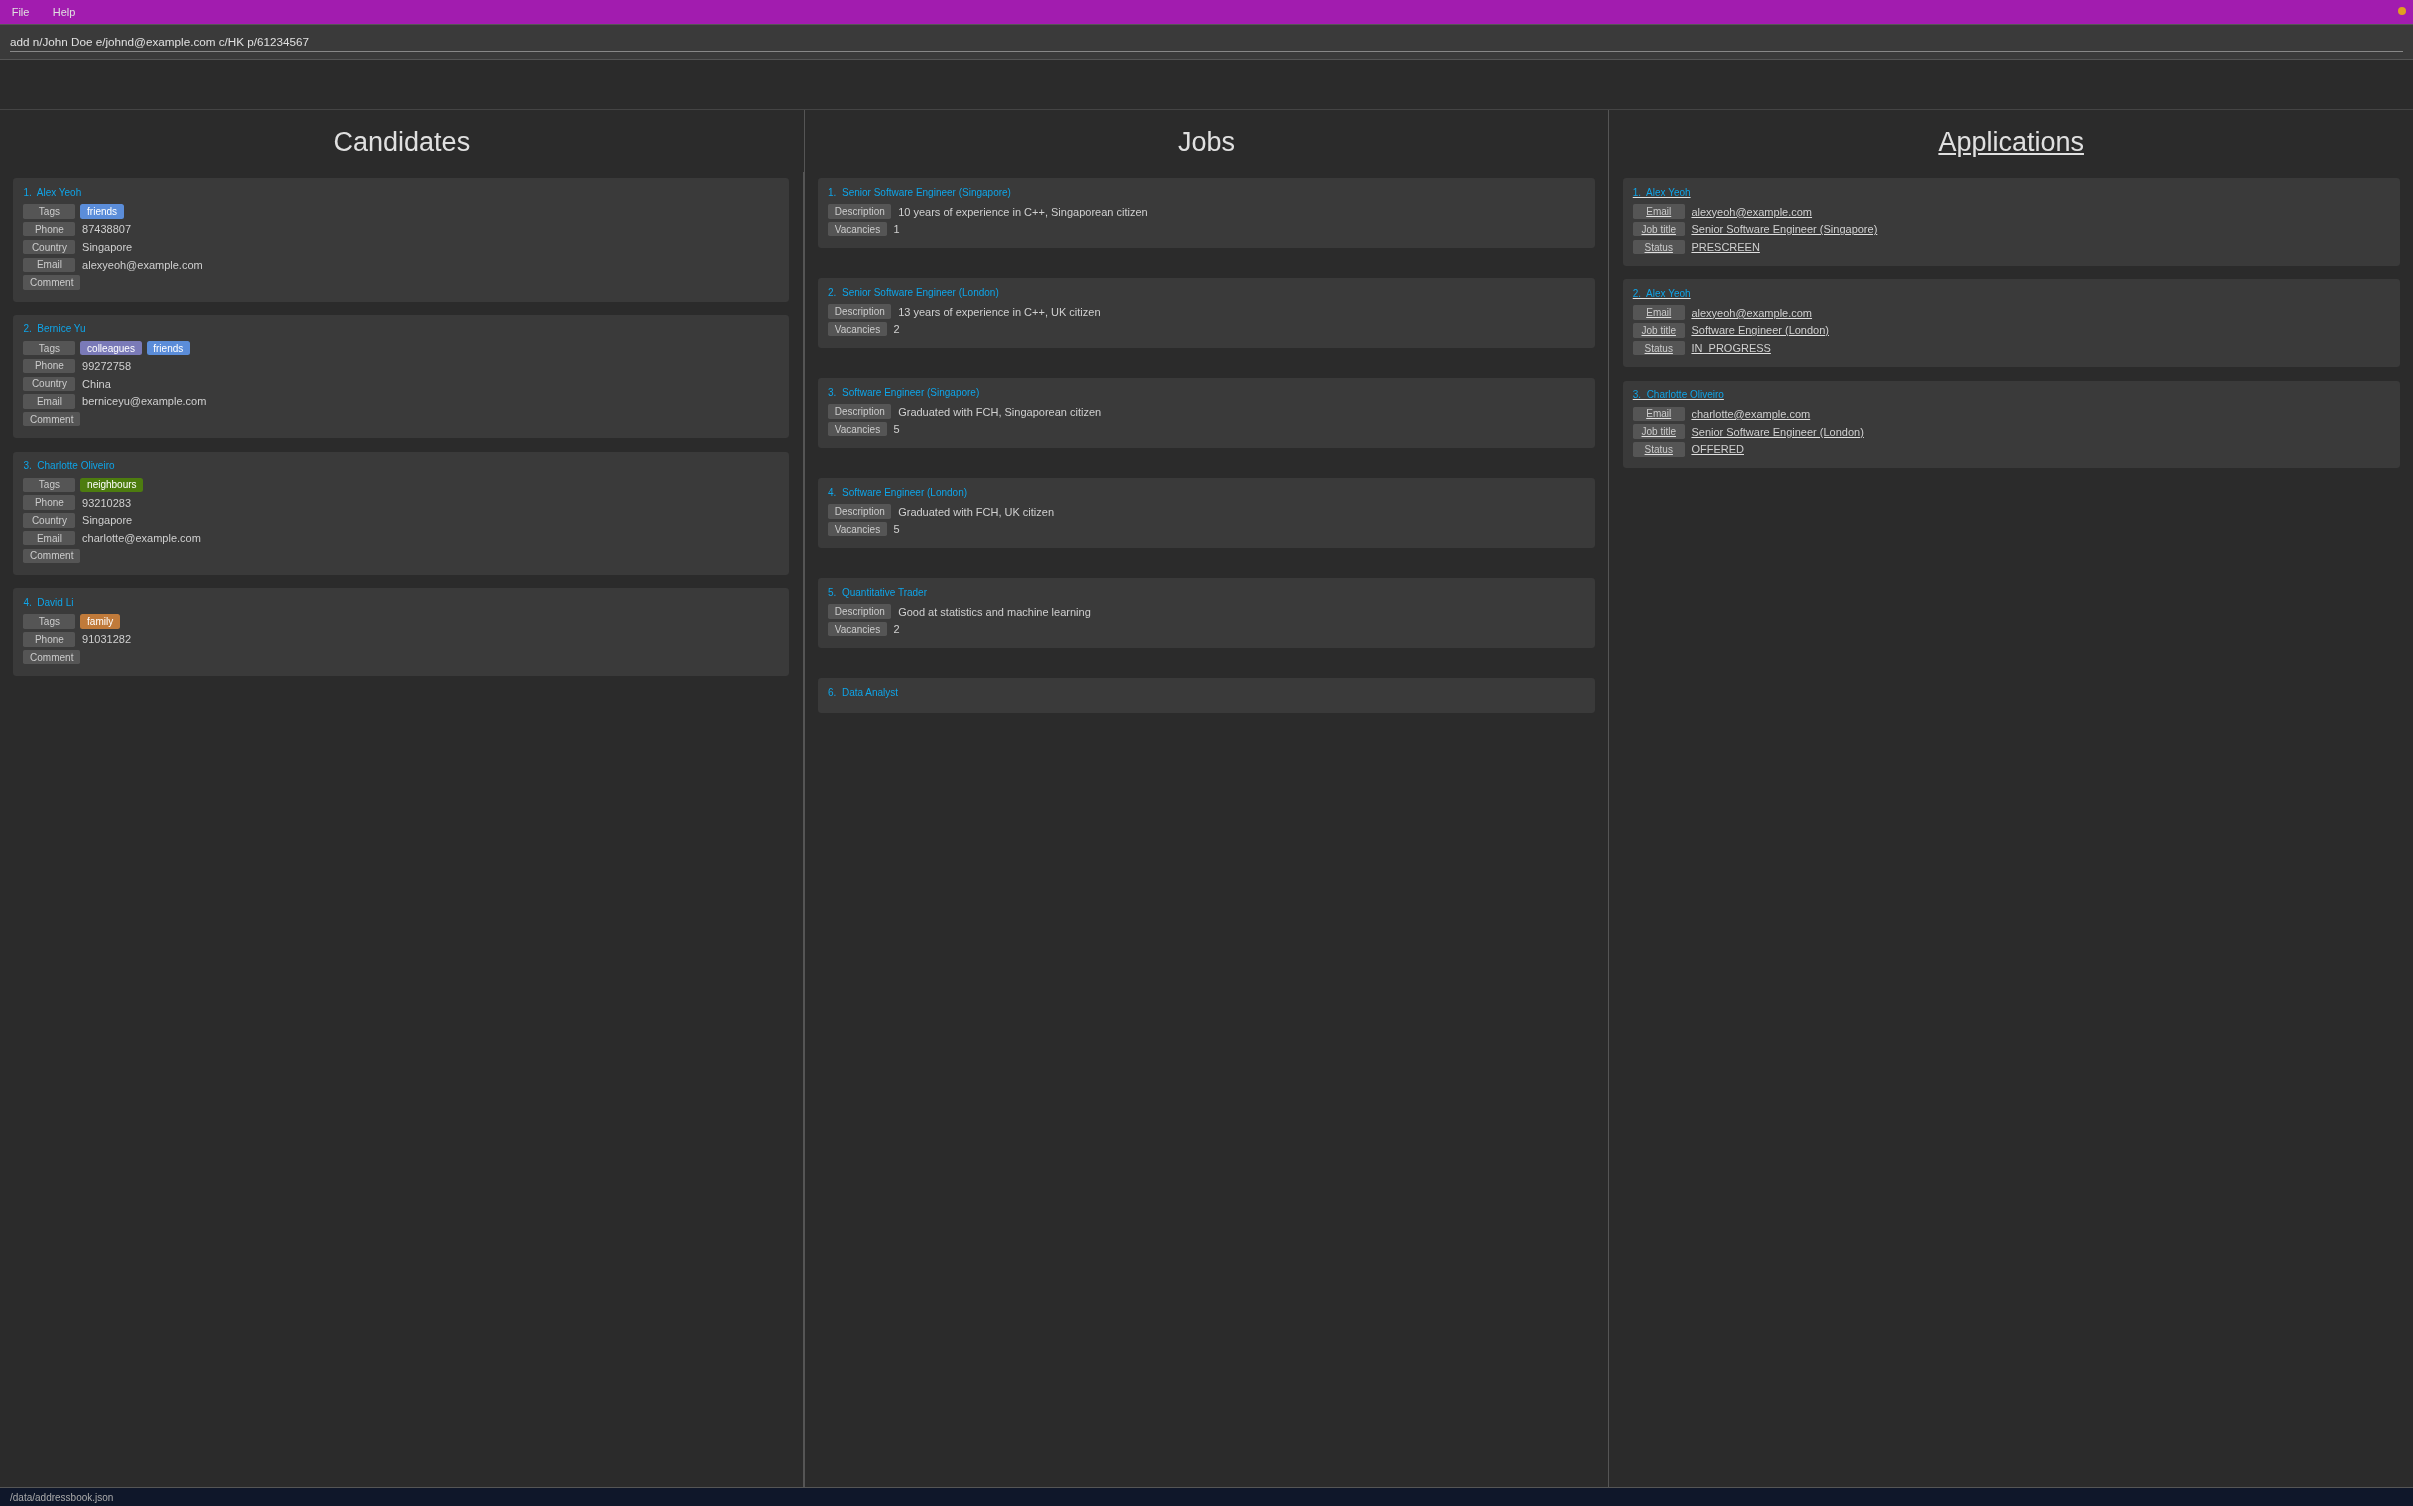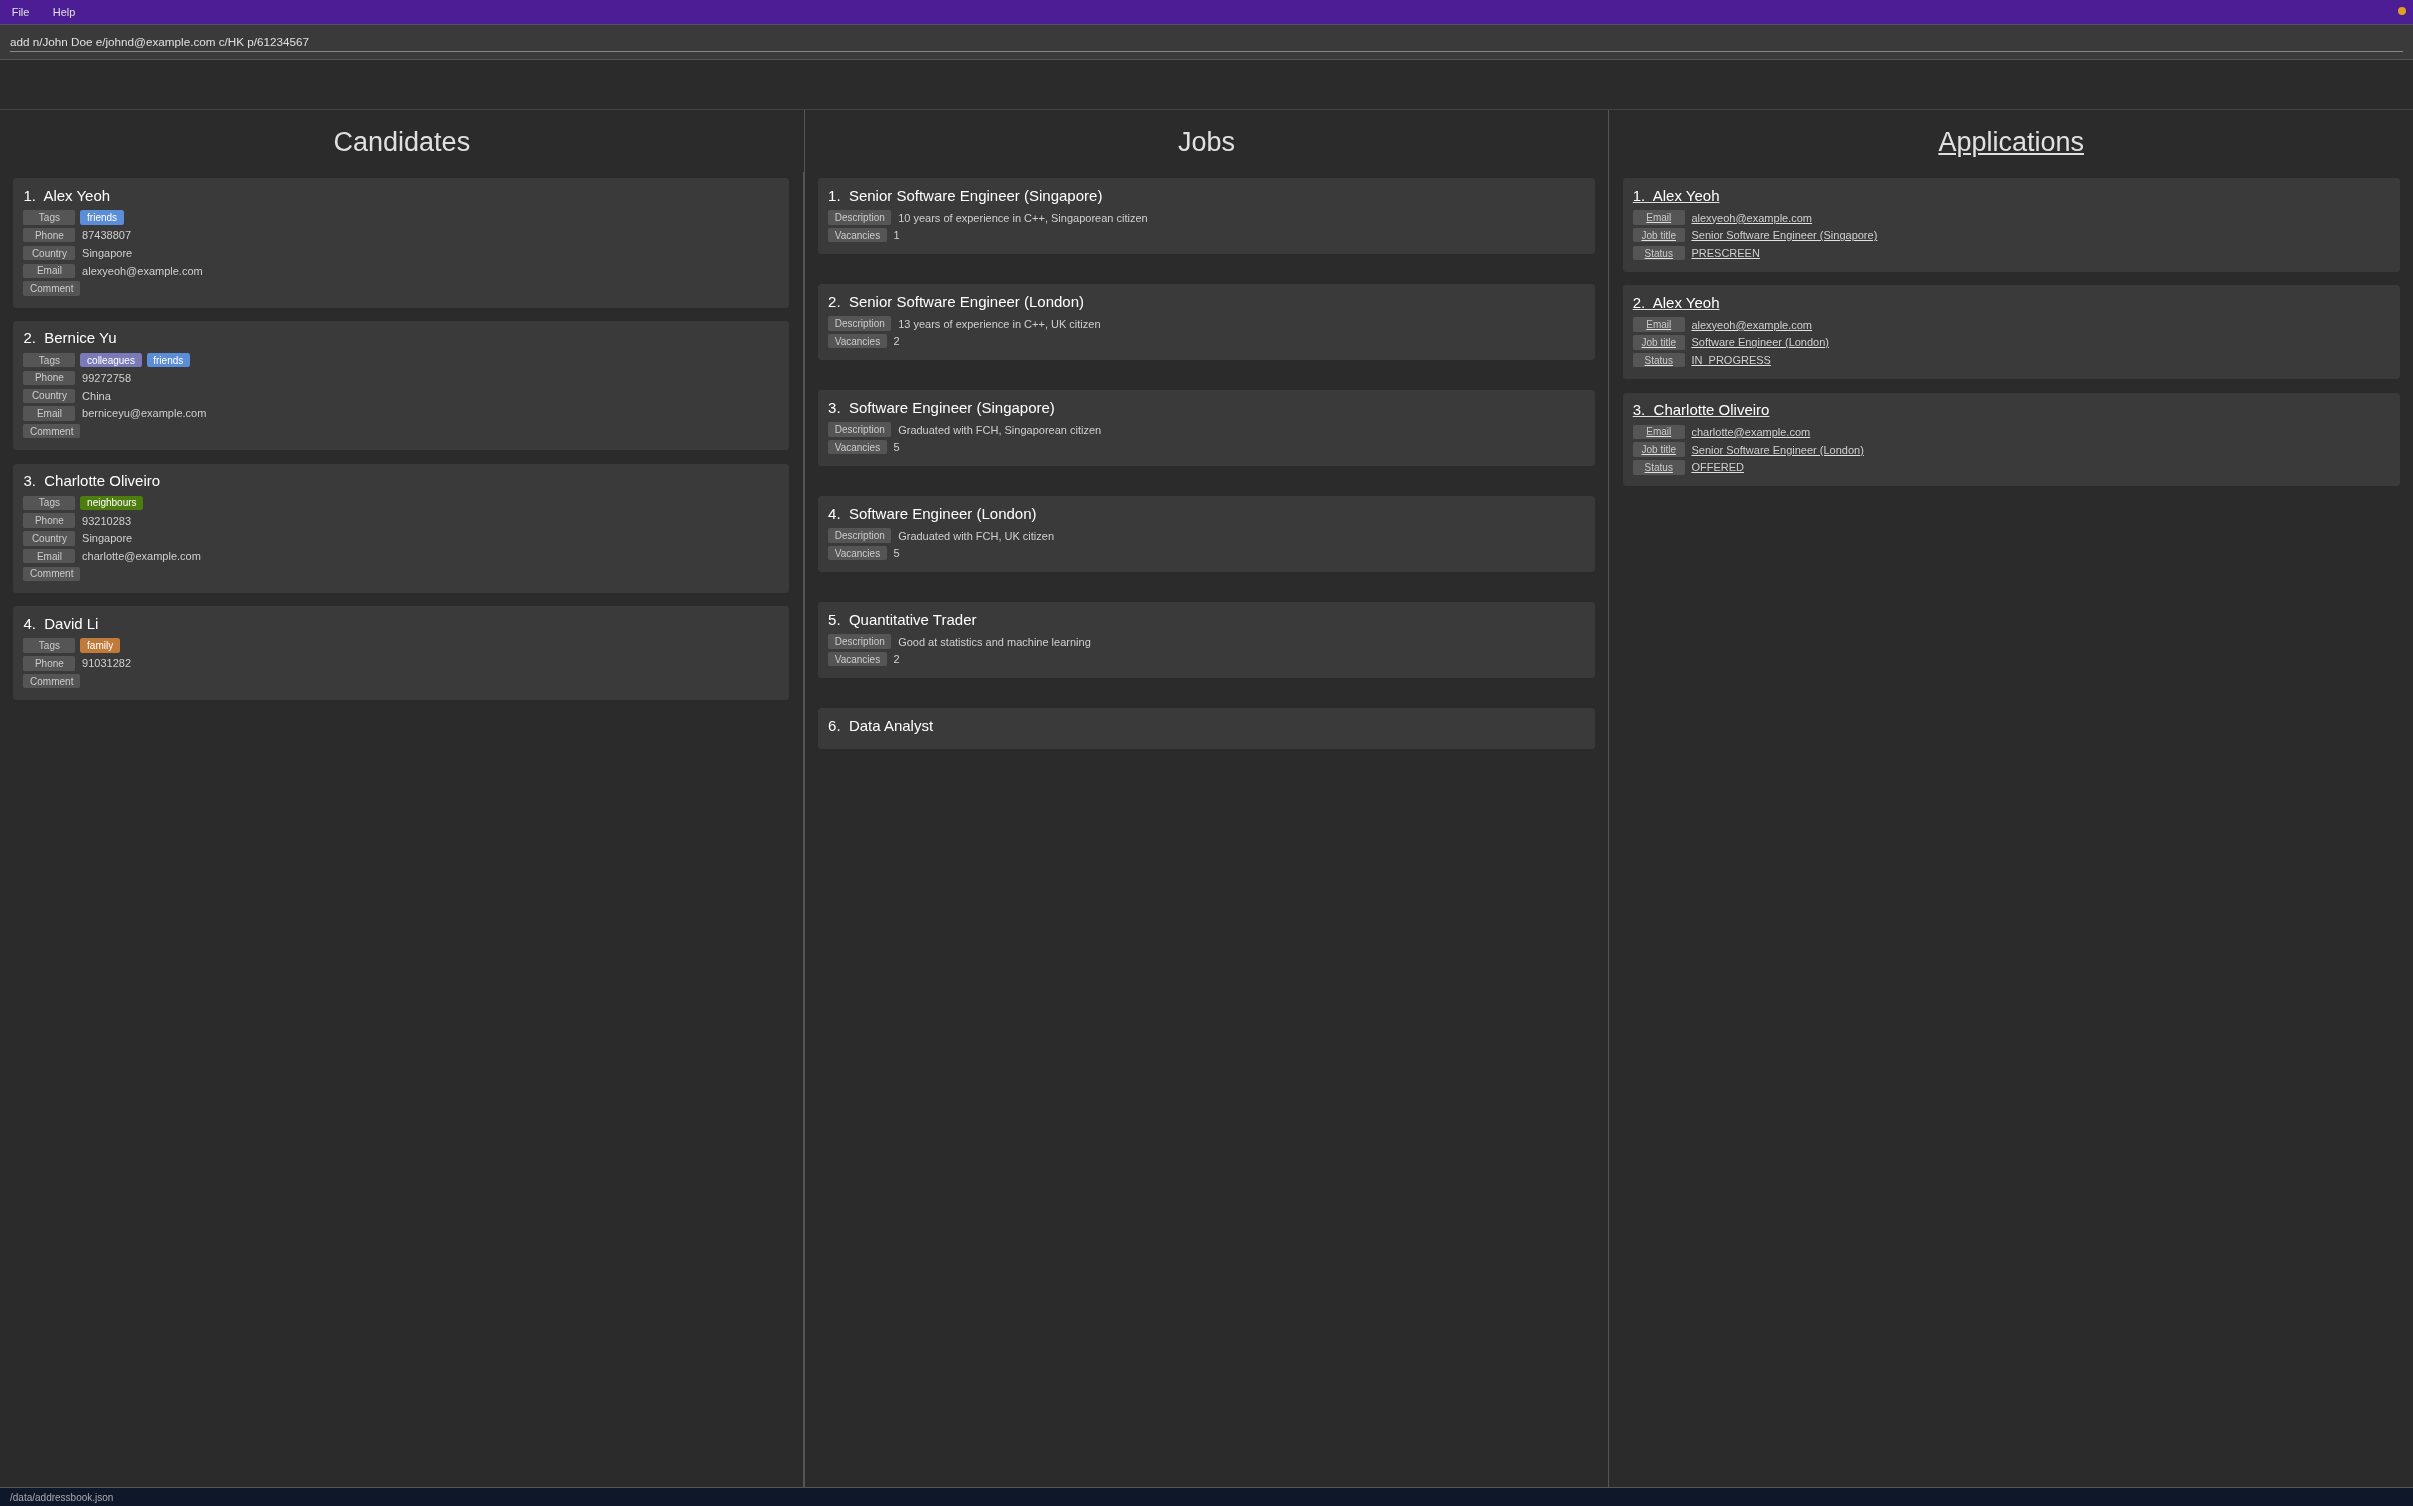--- a/index.html
+++ b/index.html
@@ -9,21 +9,21 @@
       font-family: 'Segoe UI', Arial, sans-serif;
       font-size: 11.7px;
       height: 100vh;
       display: flex;
       flex-direction: column;
       overflow: hidden;
     }
 
     
     .menu-bar {
-      background: #4c1d95;
+      background: #a21caf;
       display: flex;
       align-items: center;
       padding: 3.4px 6.7px;
       gap: 13.4px;
       border-bottom: 0.8px solid #555;
       min-height: 25px;
     }
     .menu-item {
       color: #e0e0e0;
       font-size: 11px;
@@ -100,23 +100,23 @@
     }
 
     
     .candidate-card {
       background: #3a3a3a;
       border-radius: 3.4px;
       padding: 8.4px 10px;
       margin-bottom: 13.4px;
     }
     .card-title {
-      font-size: 15px;
+      font-size: 10px;
       font-weight: 500;
-      color: #ffffff;
+      color: #0ea5e9;
       margin-bottom: 6.7px;
     }
     .field-row {
       display: flex;
       align-items: center;
       margin-bottom: 3.4px;
       gap: 6.7px;
     }
     .field-label {
       background: #555;

